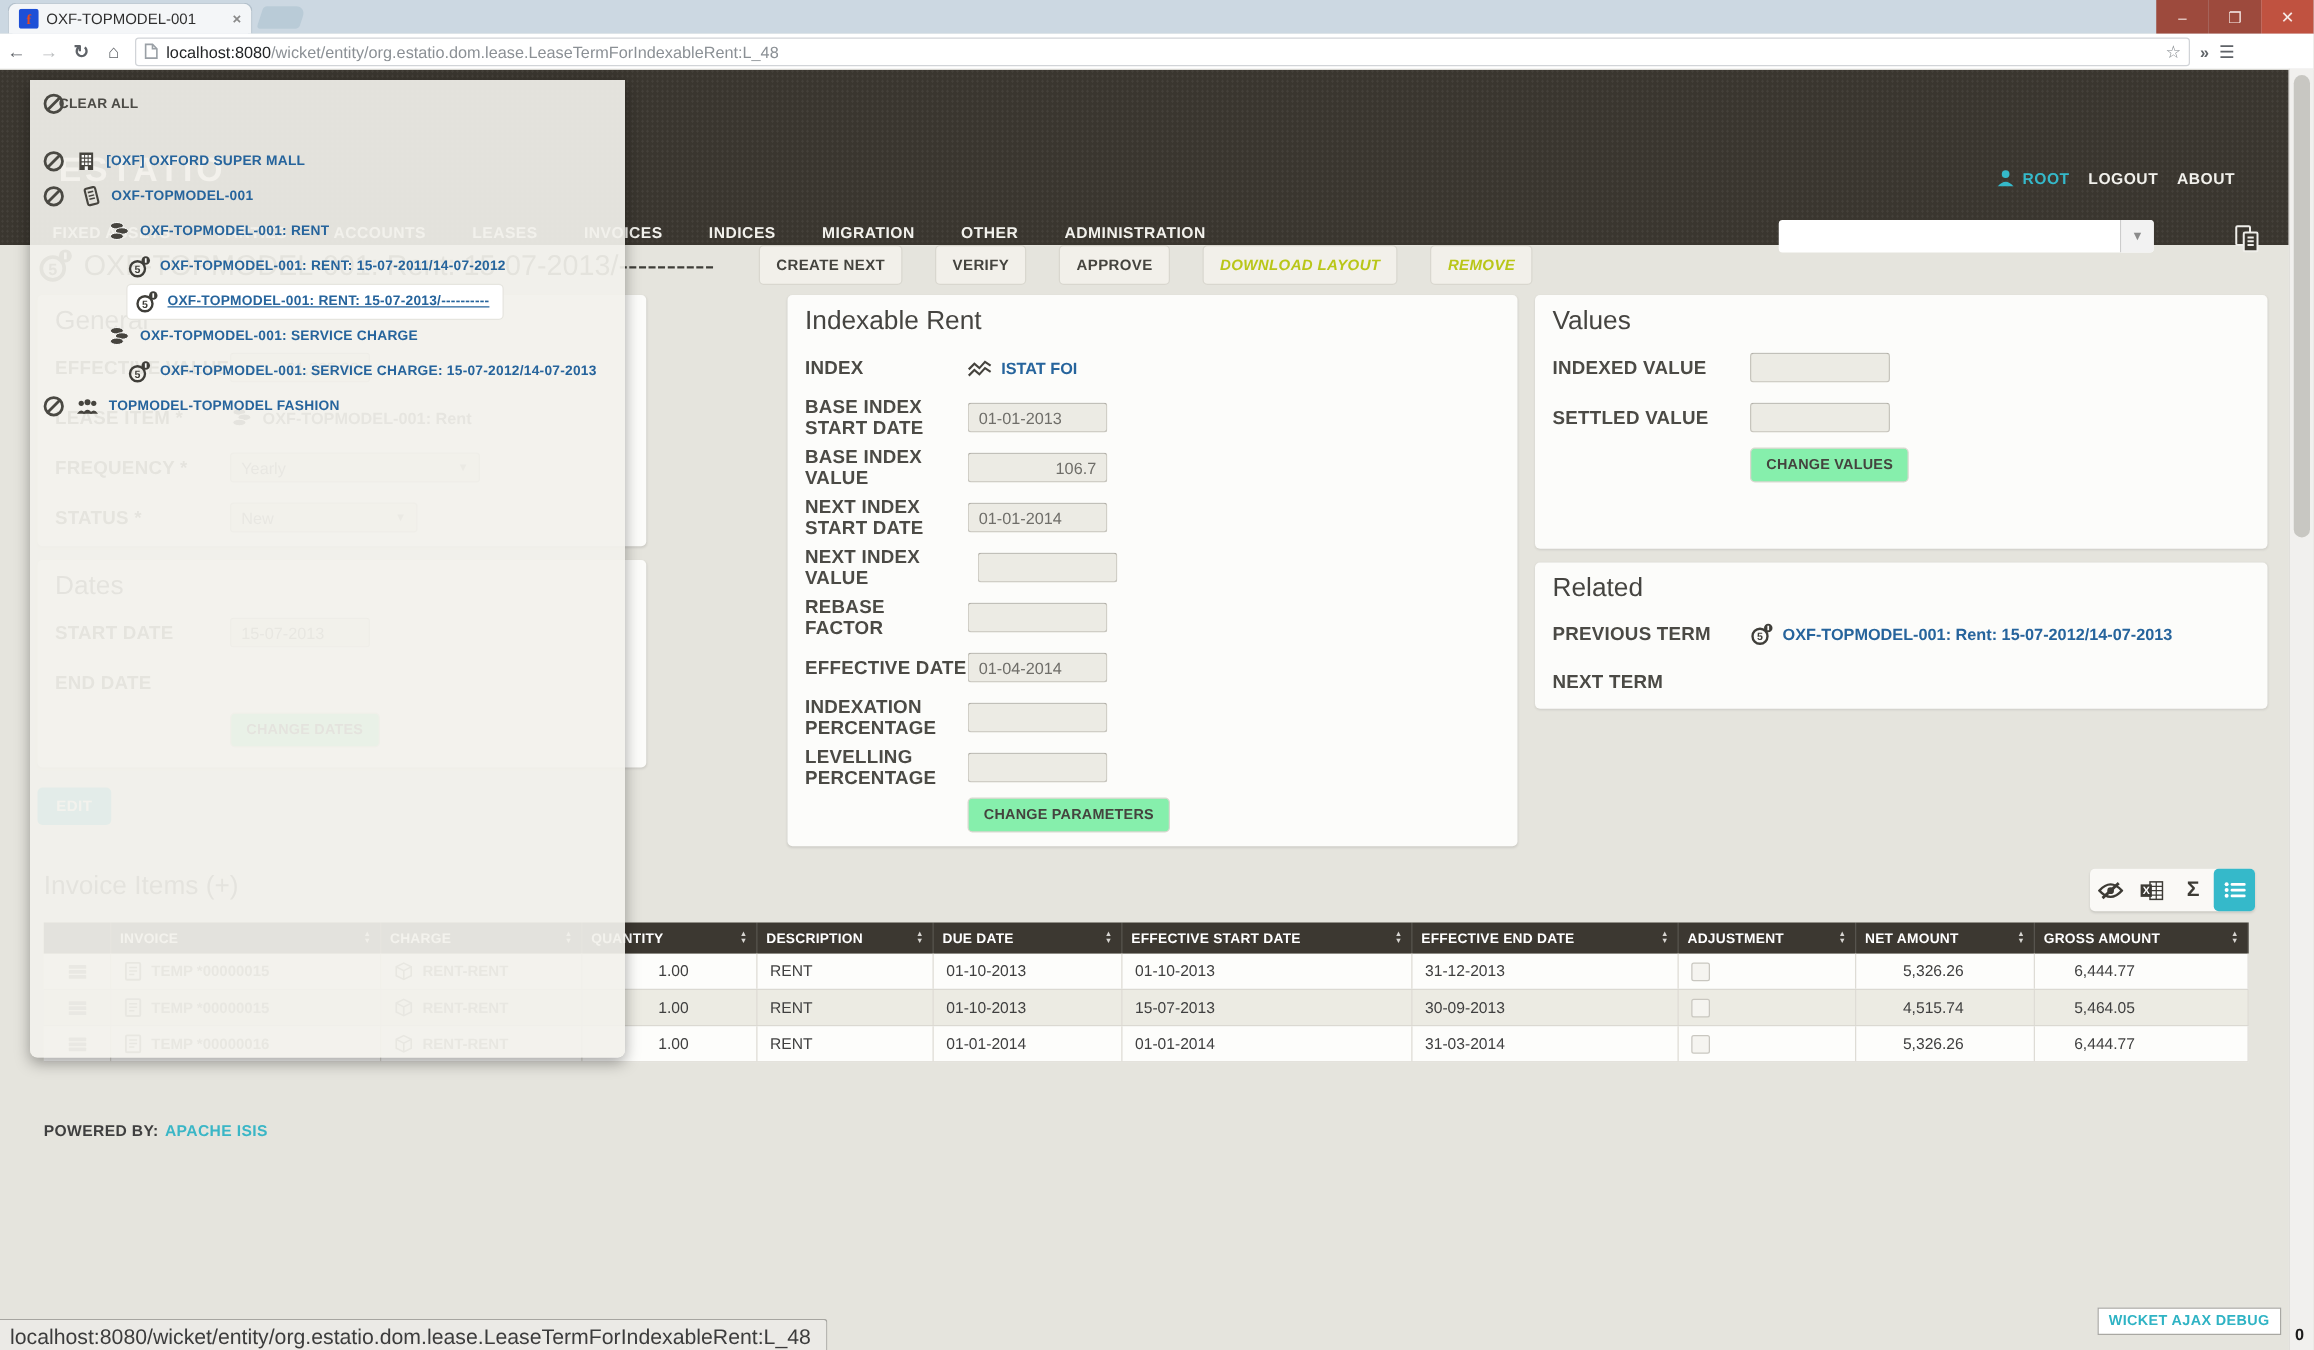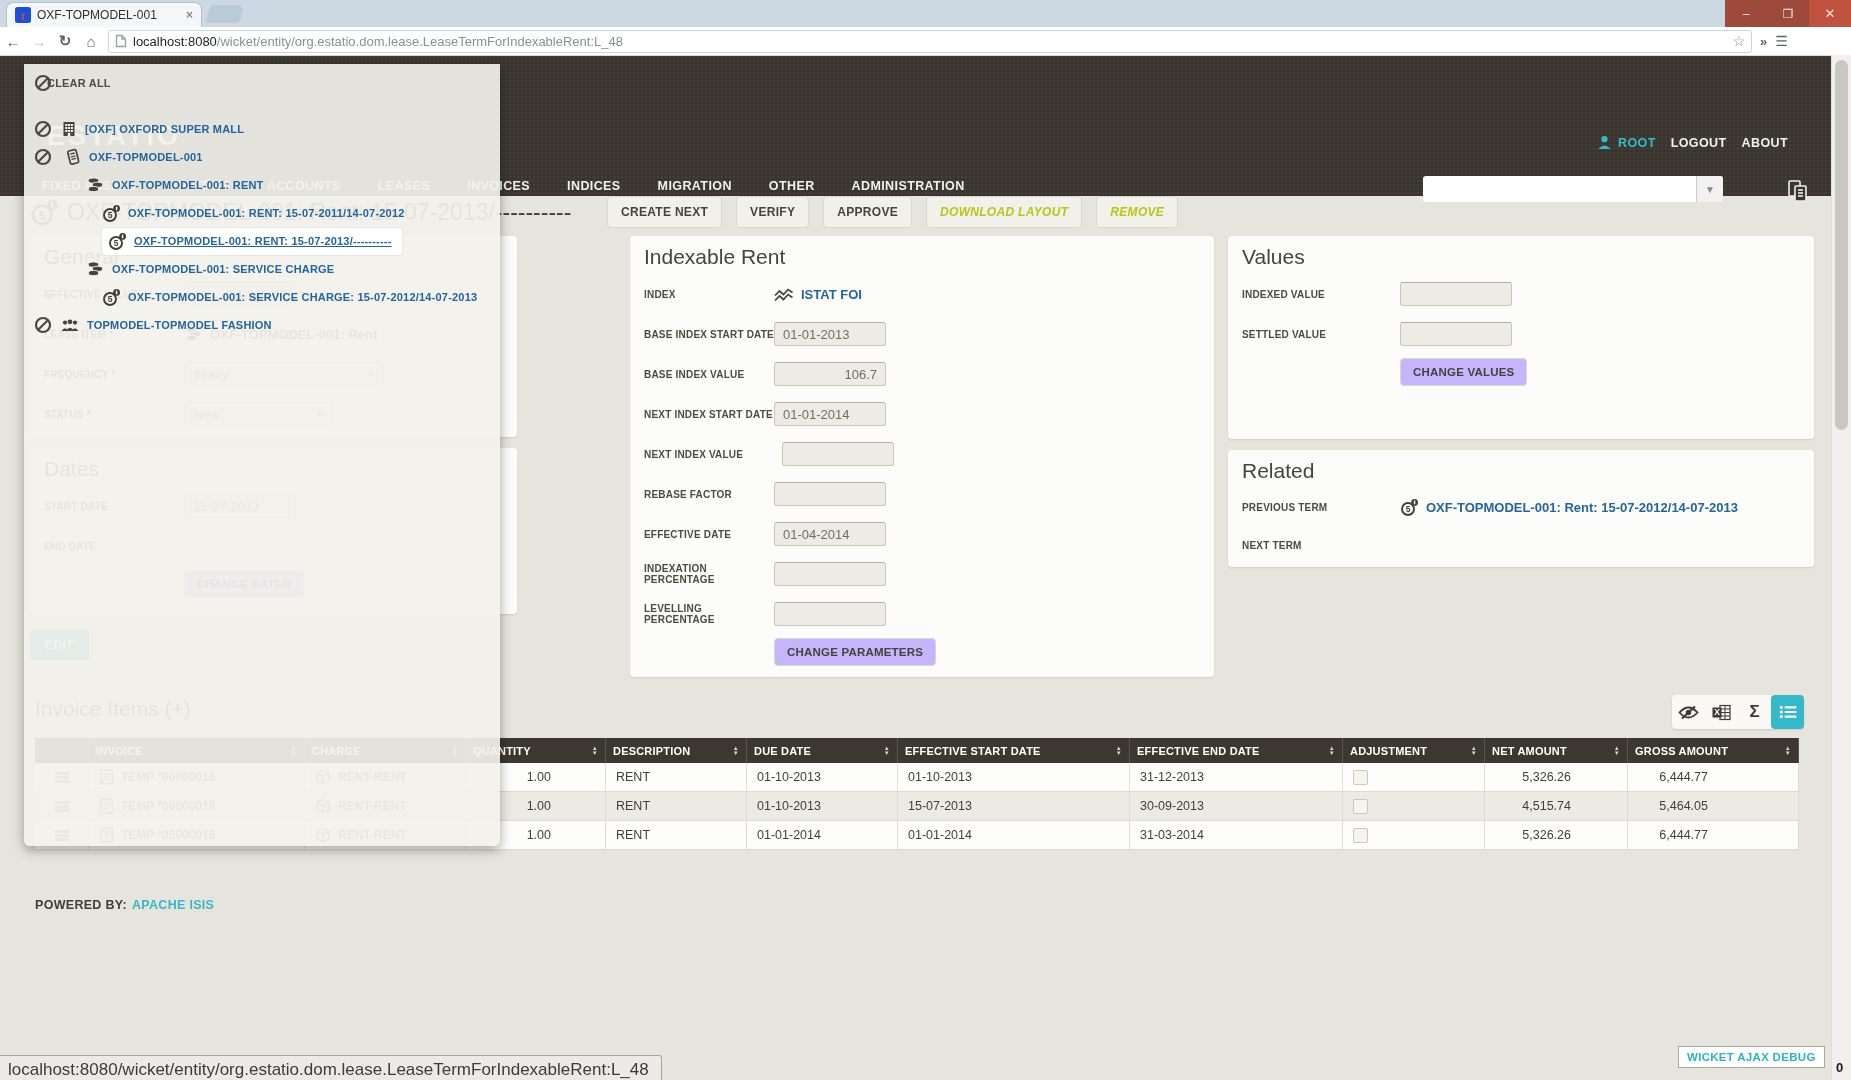--- a/index.html
+++ b/index.html
@@ -36,36 +36,36 @@
   .userlinks{position:absolute;right:43px;top:80px;display:flex;align-items:center;gap:15px;}
   .userlinks .uname{color:#35b9ca;font-size:12.5px;font-weight:bold;letter-spacing:0.4px;margin-left:-9px;}
   .userlinks .ulink{color:#f2f1ec;font-size:12.5px;font-weight:bold;letter-spacing:0.4px;}
   .searchbox{position:absolute;left:1423px;top:121px;width:300px;height:26px;background:#fff;border-radius:3px;display:flex;}
   .search-input{flex:1;}
   .search-drop{width:26px;border-left:1px solid #ccc;background:#f2f2f2;border-radius:0 3px 3px 0;display:flex;align-items:center;justify-content:center;color:#8b8b8b;font-size:10px;}
 
   
   .pagetitle-row{position:absolute;left:30px;top:198px;display:flex;align-items:center;}
   .pagetitle{font-size:23px;color:#3f3e39;white-space:nowrap;margin-left:8px;}
-  .actions{position:absolute;left:607px;top:196px;display:flex;gap:14px;}
+  .actions{position:absolute;left:607px;top:196px;display:flex;gap:26px;}
   .btn{background:#f2f0ea;border:1px solid #d9d7cf;border-radius:4px;font-size:12px;font-weight:bold;color:#44433e;padding:8px 13px;letter-spacing:0.3px;white-space:nowrap;}
   .btn.proto{color:#b9c618;font-style:italic;}
   .card{position:absolute;background:#fcfcfa;border-radius:4px;box-shadow:0 1px 2px rgba(0,0,0,0.10);}
   .card h2{margin:8px 0 2px 14px;font-size:21px;font-weight:400;color:#454440;line-height:26px;}
   .fields{padding-left:14px;margin-top:4px;}
   .frow{display:flex;align-items:center;height:40px;}
   .frow.h38{height:38px;}
-  .flabel{font-size:10px;font-weight:bold;color:#4b4a45;letter-spacing:0.2px;flex:0 0 auto;}
+  .flabel{font-size:15px;font-weight:bold;color:#4b4a45;letter-spacing:0.2px;flex:0 0 auto;}
   .finput{width:94px;height:22px;background:#ecebe4;border:1px solid #c7c5bd;border-top-color:#b2b0a8;border-radius:3px;font-size:13px;color:#6f6e69;padding:0 8px;display:flex;align-items:center;}
   .finput.right{justify-content:flex-end;}
   .fselect{height:22px;background:#ecebe4;border:1px solid #c7c5bd;border-radius:3px;font-size:13px;color:#75746e;padding:0 8px;display:flex;align-items:center;justify-content:space-between;}
   .fselect .arr{color:#9a988f;font-size:9px;margin-left:12px;}
   .flink{font-size:13px;font-weight:bold;color:#26649c;margin-left:7px;white-space:nowrap;}
   .fref{font-size:13px;font-weight:bold;color:#5d5c56;margin-left:7px;white-space:nowrap;}
-  .card-btn{display:inline-block;background:#c4b5fd;border:1px solid #d9d7cf;border-radius:4px;font-size:11.5px;font-weight:bold;color:#44433e;padding:7px 12px;margin-top:4px;letter-spacing:0.2px;}
+  .card-btn{display:inline-block;background:#86efac;border:1px solid #d9d7cf;border-radius:4px;font-size:11.5px;font-weight:bold;color:#44433e;padding:7px 12px;margin-top:4px;letter-spacing:0.2px;}
   .editbtn{position:absolute;left:30px;top:630px;background:#3ab6c6;color:#fff;font-size:12px;font-weight:bold;border-radius:4px;padding:8px 15px;letter-spacing:0.4px;}
 
   
   .inv-title{position:absolute;left:35px;top:697px;font-size:21px;color:#454440;}
   .tabletools{position:absolute;left:1672px;top:695px;height:34px;background:#faf9f6;border-radius:4px;box-shadow:0 1px 2px rgba(0,0,0,0.12);display:flex;align-items:stretch;}
   .tool{width:33px;display:flex;align-items:center;justify-content:center;color:#3d3b35;font-weight:bold;}
   .tool.active{background:#35b9ca;border-radius:4px;color:#fff;}
   .tool .sigma{font-size:17px;}
   .invtable{position:absolute;left:35px;top:738px;width:1764px;}
   .thead{display:flex;background:#3c3831;height:25px;}

